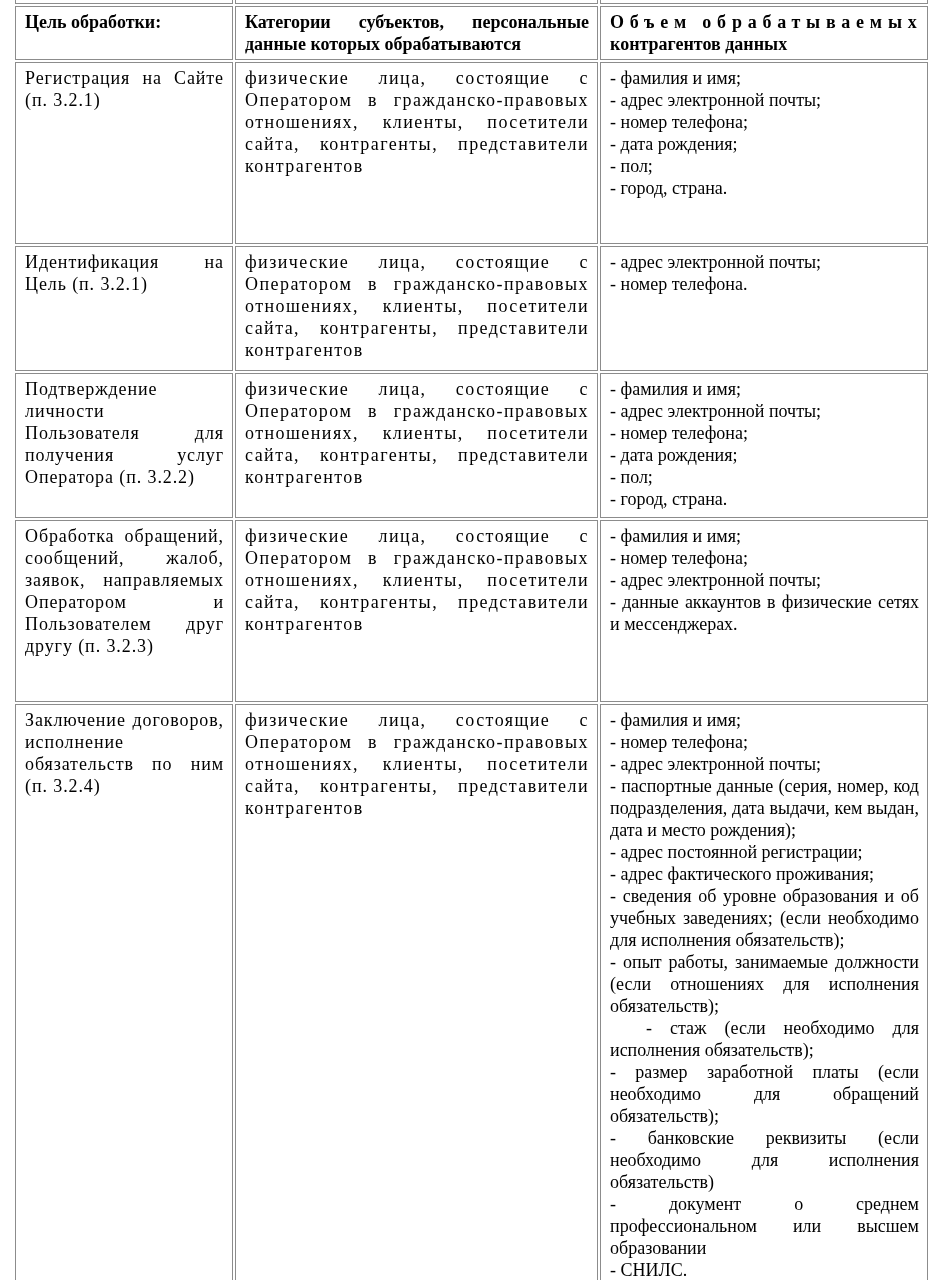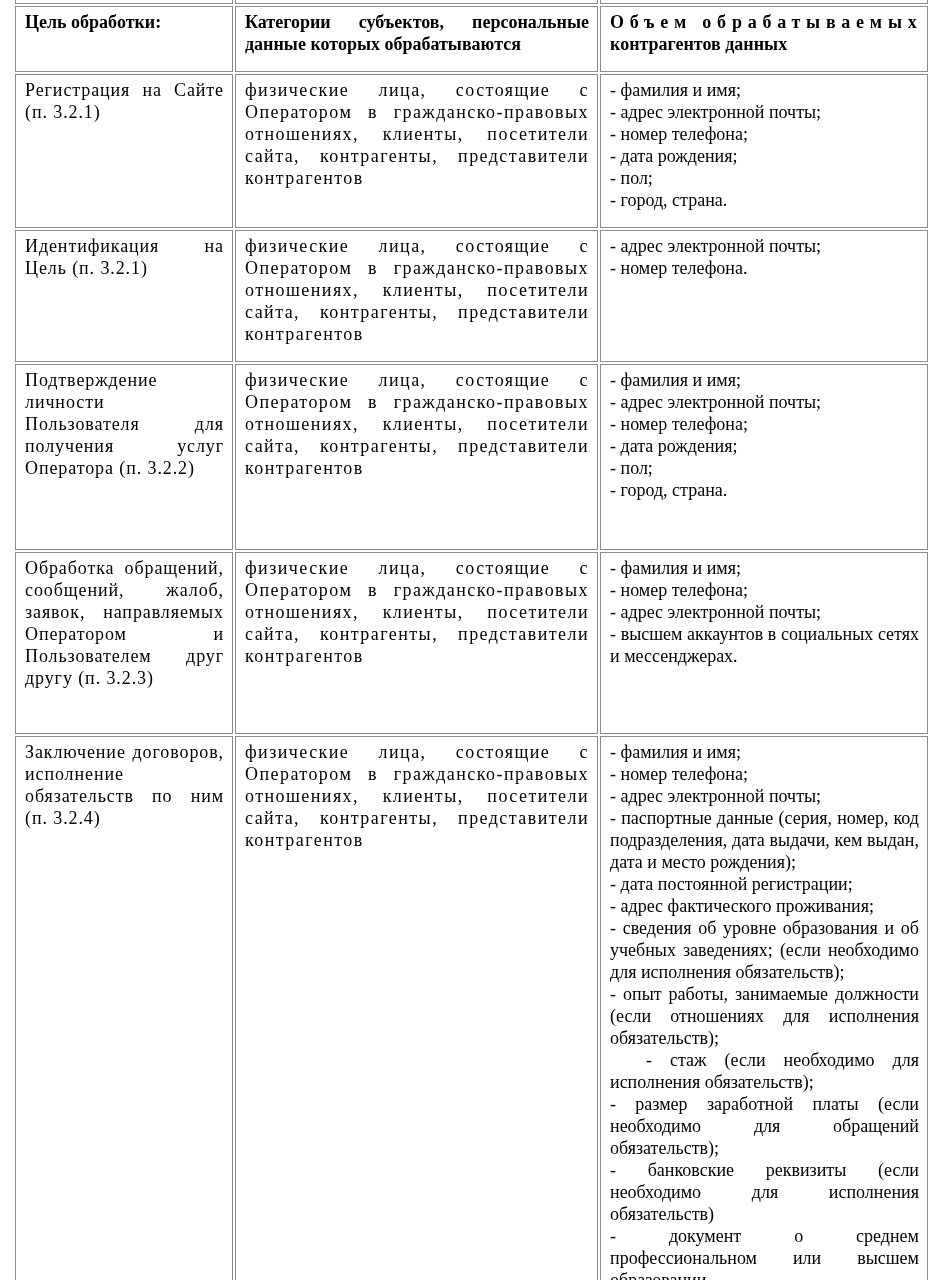--- a/index.html
+++ b/index.html
@@ -21,44 +21,44 @@
     border-spacing: 2px;
     table-layout: fixed;
   }
   col.c1 { width: 218px; }
   col.c2 { width: 363px; }
   col.c3 { width: 328px; }
   td, th {
     border: 1px solid #8c8c8c;
     vertical-align: top;
     box-sizing: border-box;
-    padding: 4px 8px 16px 9px;
+    padding: 4px 8px 4px 9px;
     font-size: 18px;
     line-height: 22px;
     text-align: justify;
     font-weight: normal;
     overflow: hidden;
   }
   th { font-weight: bold; }
   th.hdr-c1 { text-align: left; }
   th.hdr-c3 { text-align: left; margin-left: 47px; }
   .spread {
     display: block;
     letter-spacing: 0.32em;
     white-space: nowrap;
   }
   td.purpose { letter-spacing: 0.05em; }
   td.cats    { letter-spacing: 0.08em; }
   td.datalist div { text-align: justify; }
   
   tr.sliver-top td    { height: 6px;  padding: 0; }
   tr.hdr th           { height: 54px; }
-  tr.row1 td          { height: 151px; }
+  tr.row1 td          { height: 182px; }
   tr.row2 td          { height: 125px; }
-  tr.row3 td          { height: 186px; }
+  tr.row3 td          { height: 145px; }
   tr.row4 td          { height: 182px; }
   tr.row5 td          { height: 808px; }
   tr.sliver-bottom td { height: 30px; padding: 0; }
 </style>
 </head>
 <body>
 
 <div class="page">
   <table class="pd-table">
     <colgroup>
@@ -118,33 +118,33 @@
       </td>
     </tr>
 
     <tr class="row4">
       <td class="purpose">Обработка обращений, сообщений, жалоб, заявок, направляемых Оператором и Пользователем друг другу (п. 3.2.3)</td>
       <td class="cats">физические лица, состоящие с Оператором в гражданско-правовых отношениях, клиенты, посетители сайта, контрагенты, представители контрагентов</td>
       <td class="datalist">
         <div>- фамилия и имя;</div>
         <div>- номер телефона;</div>
         <div>- адрес электронной почты;</div>
-        <div>- высшем аккаунтов в социальных сетях и мессенджерах.</div>
+        <div>- данные аккаунтов в физические сетях и мессенджерах.</div>
       </td>
     </tr>
 
     <tr class="row5">
       <td class="purpose">Заключение договоров, исполнение обязательств по ним (п. 3.2.4)</td>
       <td class="cats">физические лица, состоящие с Оператором в гражданско-правовых отношениях, клиенты, посетители сайта, контрагенты, представители контрагентов</td>
       <td class="datalist">
         <div>- фамилия и имя;</div>
         <div>- номер телефона;</div>
         <div>- адрес электронной почты;</div>
         <div>- паспортные данные (серия, номер, код подразделения, дата выдачи, кем выдан, дата и место рождения);</div>
-        <div>- дата постоянной регистрации;</div>
+        <div>- адрес постоянной регистрации;</div>
         <div>- адрес фактического проживания;</div>
         <div>- сведения об уровне образования и об учебных заведениях; (если необходимо для исполнения обязательств);</div>
         <div>- опыт работы, занимаемые должности (если отношениях для исполнения обязательств);</div>
         <div>&nbsp;&nbsp;- стаж (если необходимо для исполнения обязательств);</div>
         <div>- размер заработной платы (если необходимо для обращений обязательств);</div>
         <div>- банковские реквизиты (если необходимо для исполнения обязательств)</div>
         <div>- документ о среднем профессиональном или высшем образовании</div>
         <div>- СНИЛС.</div>
       </td>
     </tr>

